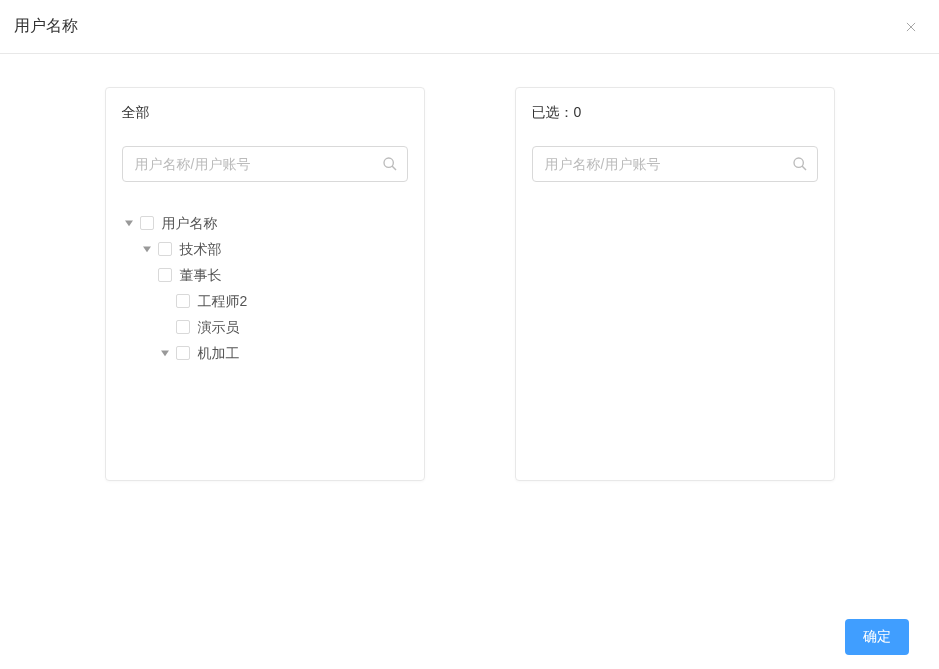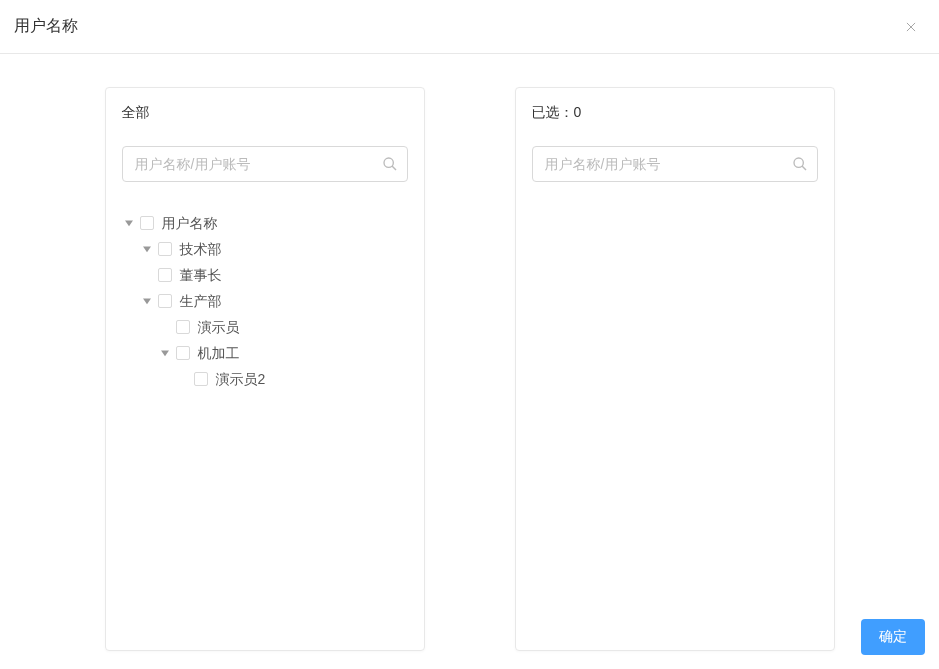--- a/index.html
+++ b/index.html
@@ -35,21 +35,21 @@
     }
     .close-icon svg { width: 14px; height: 14px; }
     .modal-body {
       display: flex;
       justify-content: center;
       gap: 90px;
       padding-top: 33px;
     }
     .panel {
       width: 320px;
-      height: 564px;
+      height: 394px;
       border: 1px solid #e8e8e8;
       border-radius: 4px;
       padding: 16px 0;
       box-shadow: 0 1px 3px rgba(0,0,0,0.03);
     }
     .panel-title {
       font-size: 14px;
       color: #333;
       padding: 0 16px;
       margin-bottom: 12px;
@@ -121,21 +121,21 @@
       flex-shrink: 0;
       background: #fff;
     }
     .node-label {
       color: #555;
       cursor: pointer;
     }
     .footer {
       position: absolute;
       bottom: 14px;
-      right: 14px;
+      right: 30px;
     }
     .confirm-btn {
       background: #409eff;
       color: #fff;
       border: none;
       padding: 9px 18px;
       font-size: 14px;
       border-radius: 4px;
       cursor: pointer;
     }
@@ -191,52 +191,43 @@
         <span class="node-label">技术部</span>
       </div>
 
       <div class="tree-node" style="padding-left:18px">
         <span class="toggle-placeholder"></span>
         <span class="cb"></span>
         <span class="node-label">董事长</span>
       </div>
 
 
-
-      <div class="tree-node" style="padding-left:18px">
-        <span class="toggle">
-            <svg viewBox="0 0 10 10">
-              <polygon points="0,2 10,2 5,9" fill="currentColor"></polygon>
-            </svg>
-          </span>
-        <span class="cb"></span>
-        <span class="node-label">生产部</span>
-      </div>
+      <div class="tree-node" style="padding-left:36px">
+        <span class="toggle-placeholder"></span>
+        <span class="cb"></span>
+        <span class="node-label">工程师2</span>
+      </div>
+
 
       <div class="tree-node" style="padding-left:36px">
         <span class="toggle-placeholder"></span>
         <span class="cb"></span>
         <span class="node-label">演示员</span>
       </div>
 
       <div class="tree-node" style="padding-left:36px">
         <span class="toggle">
             <svg viewBox="0 0 10 10">
               <polygon points="0,2 10,2 5,9" fill="currentColor"></polygon>
             </svg>
           </span>
         <span class="cb"></span>
         <span class="node-label">机加工</span>
       </div>
 
-      <div class="tree-node" style="padding-left:54px">
-        <span class="toggle-placeholder"></span>
-        <span class="cb"></span>
-        <span class="node-label">演示员2</span>
-      </div>
     </div>
   </div>
 
   <div class="panel">
     <div class="panel-title">
       <span>已选：</span><span>0</span>
     </div>
     <div class="search-wrap">
       <div class="search-box">
         <input class="search-input" type="text" placeholder="用户名称/用户账号" style="">

